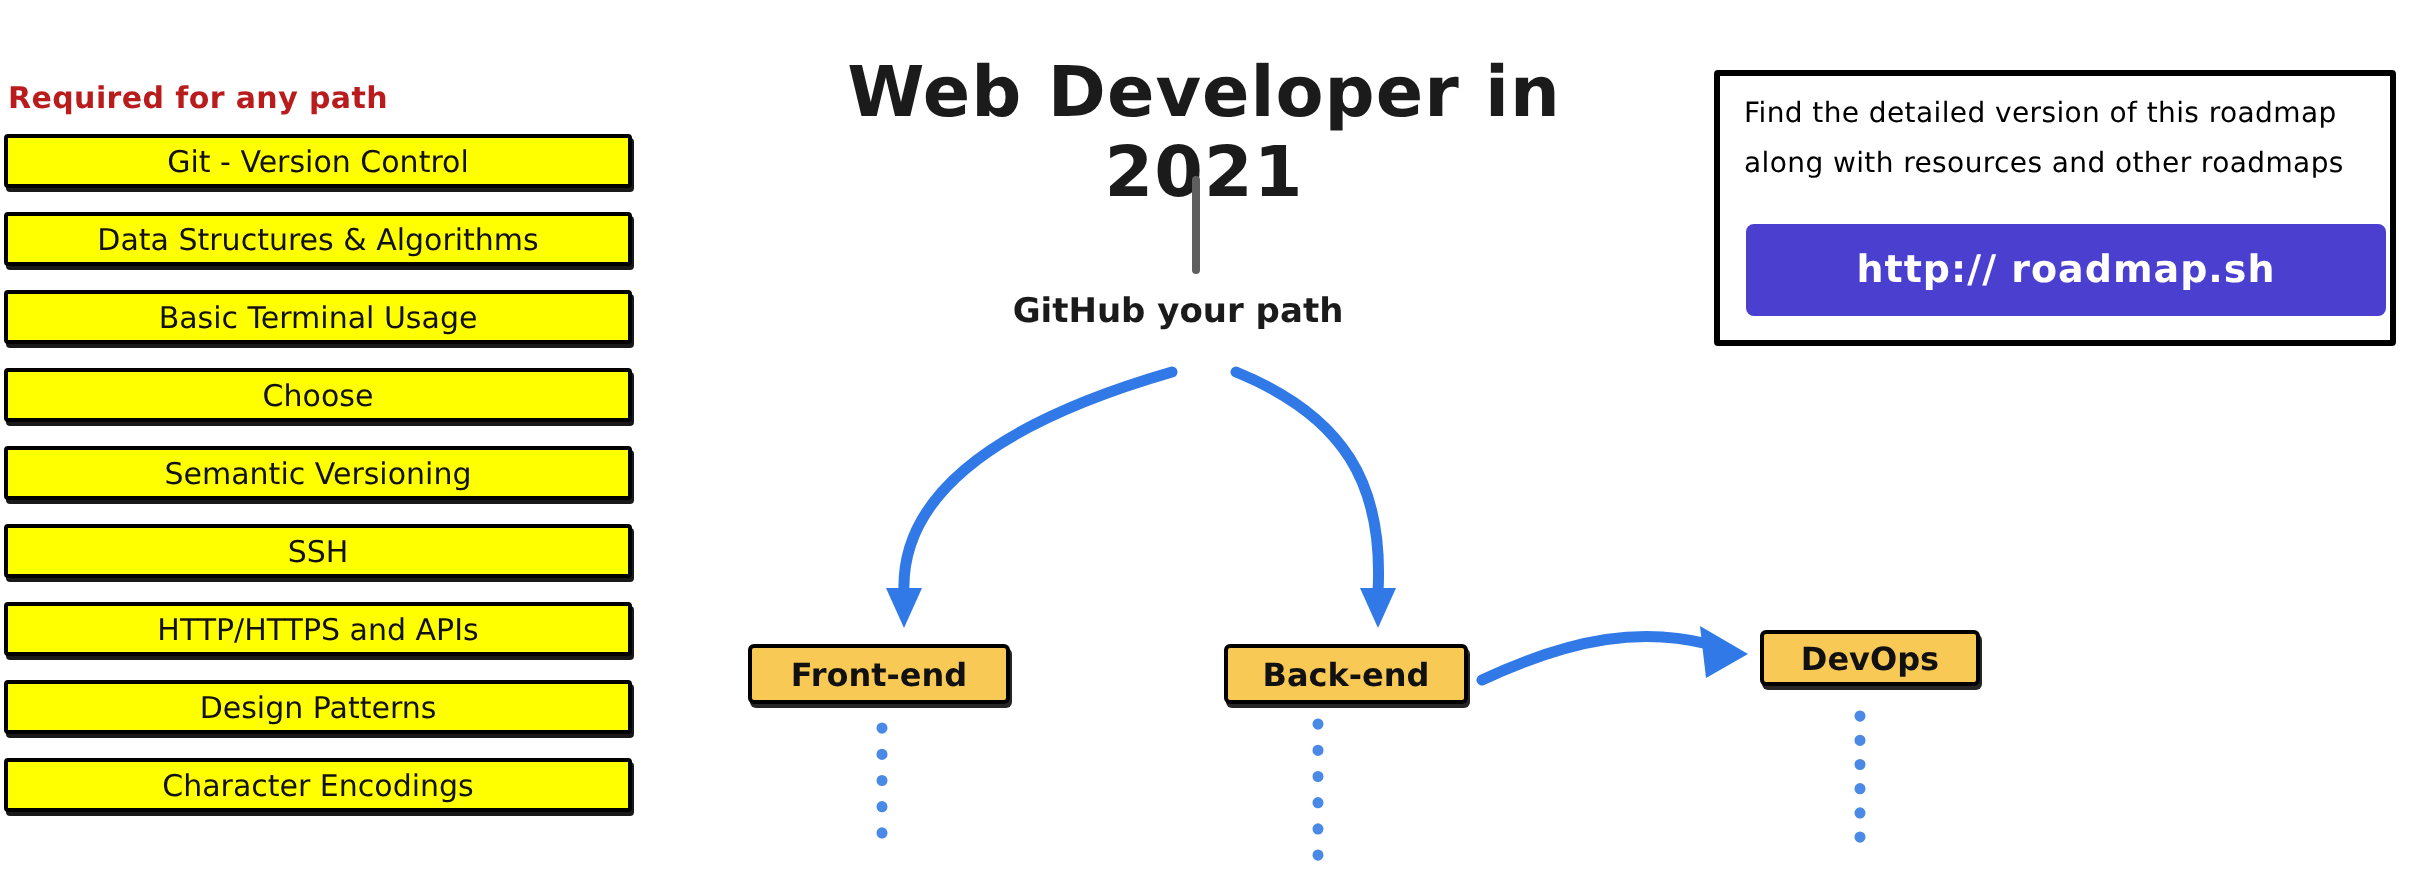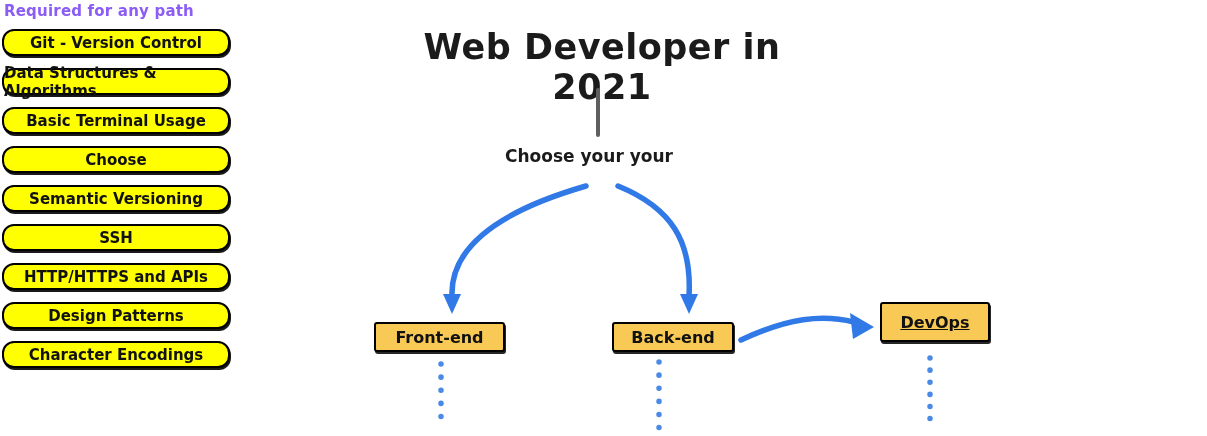--- a/index.html
+++ b/index.html
@@ -6,31 +6,31 @@
   body{
     width:1207px;height:436px;position:relative;overflow:hidden;
     background:var(--white,#ffffff);
     font-family:"DejaVu Sans","Liberation Sans",sans-serif;
   }
   .canvas{position:absolute;inset:0;}
 
   
   .sidebar{position:absolute;left:2px;top:2px;width:285px;}
   .sidebar-heading{
-    font-size:15px;font-weight:bold;color:#8b5cf6;
-    padding-left:2px;margin-bottom:9px;letter-spacing:.2px;
+    font-size:15px;font-weight:bold;color:#b91c1c;
+    padding-left:2px;margin-bottom:9px;letter-spacing:.2px;margin-top:38px;
   }
   .topic-box{
-    box-sizing:border-box;width:228px;height:27px;margin-bottom:12px;
+    box-sizing:border-box;width:314px;height:27px;margin-bottom:12px;
     background:var(--yellow,#ffff00);
     border:2.5px solid var(--black,#000);
     box-shadow:1px 2px 0 rgba(0,0,0,.9);
-    border-radius:12px;
+    border-radius:2px;
     display:flex;align-items:center;justify-content:center;
-    font-size:15px;font-weight:bold;color:#111;cursor:pointer;
+    font-size:15px;font-weight:normal;color:#111;cursor:pointer;
   }
 
   
   .page-title{
     position:absolute;left:402px;top:27px;width:400px;text-align:center;
     font-size:35px;font-weight:bold;color:#1b1b1b;letter-spacing:.5px;
   }
   .stem-line{
     position:absolute;left:596px;top:88px;width:4px;height:49px;
     background:var(--gray_line,#5f5f5f);border-radius:2px;
@@ -48,21 +48,21 @@
     position:absolute;box-sizing:border-box;
     background:var(--orange,#f8ca55);
     border:2.5px solid var(--black,#000);
     box-shadow:1px 2px 0 rgba(0,0,0,.85);
     border-radius:3px;
     display:flex;align-items:center;justify-content:center;
     font-size:16px;font-weight:bold;color:#111;cursor:pointer;
   }
   .node-frontend{left:374px;top:322px;width:131px;height:30px;}
   .node-backend{left:612px;top:322px;width:122px;height:30px;}
-  .node-devops{left:880px;top:302px;width:110px;height:40px;text-decoration:underline;}
+  .node-devops{left:880px;top:315px;width:110px;height:28px;}
 
   
   .info-box{
     position:absolute;left:857px;top:35px;width:341px;height:138px;
     box-sizing:border-box;background:#fff;
     border:3px solid var(--black,#000);border-radius:2px;
   }
   .info-line{
     padding-left:12px;margin-top:11px;
     font-size:14px;color:#000;letter-spacing:.2px;white-space:nowrap;
@@ -89,21 +89,21 @@
     <div class="topic-box">Choose</div>
     <div class="topic-box">Semantic Versioning</div>
     <div class="topic-box">SSH</div>
     <div class="topic-box">HTTP/HTTPS and APIs</div>
     <div class="topic-box">Design Patterns</div>
     <div class="topic-box">Character Encodings</div>
   </div>
 
   <div class="page-title">Web Developer in 2021</div>
   <div class="stem-line"></div>
-  <div class="choose-label">Choose your your</div>
+  <div class="choose-label">GitHub your path</div>
 
   <svg class="connectors" width="1207" height="436" viewBox="0 0 1207 436">
 
     <path d="M 586 186 C 510 208, 450 242, 452 296" fill="none" stroke-width="5.5" stroke-linecap="round" stroke="#3079e6"></path>
     <polygon points="443,294 461,294 452,314" fill="#3079e6"></polygon>
 
     <path d="M 618 186 C 672 208, 692 242, 689 296" fill="none" stroke-width="5.5" stroke-linecap="round" stroke="#3079e6"></path>
     <polygon points="680,294 698,294 689,314" fill="#3079e6"></polygon>
 
     <path d="M 741 340 C 788 318, 822 314, 854 322" fill="none" stroke-width="5.5" stroke-linecap="round" stroke="#3079e6"></path>
@@ -111,14 +111,19 @@
 
     <path d="M 441 364 L 441 429" fill="none" stroke-width="5.5" stroke-linecap="round" stroke-dasharray="0.1 13" stroke="#4a8ae6"></path>
     <path d="M 659 362 L 659 429" fill="none" stroke-width="5.5" stroke-linecap="round" stroke-dasharray="0.1 13" stroke="#4a8ae6"></path>
     <path d="M 930 358 L 930 430" fill="none" stroke-width="5.5" stroke-linecap="round" stroke-dasharray="0.1 12" stroke="#4a8ae6"></path>
   </svg>
 
   <div class="path-box node-frontend">Front-end</div>
   <div class="path-box node-backend">Back-end</div>
   <div class="path-box node-devops">DevOps</div>
 
+  <div class="info-box">
+    <div class="info-line">Find the detailed version of this roadmap</div>
+    <div class="info-line">along with resources and other roadmaps</div>
+    <div class="url-button">http:// roadmap.sh</div>
+  </div>
 
 </div>
 
 </body></html>

